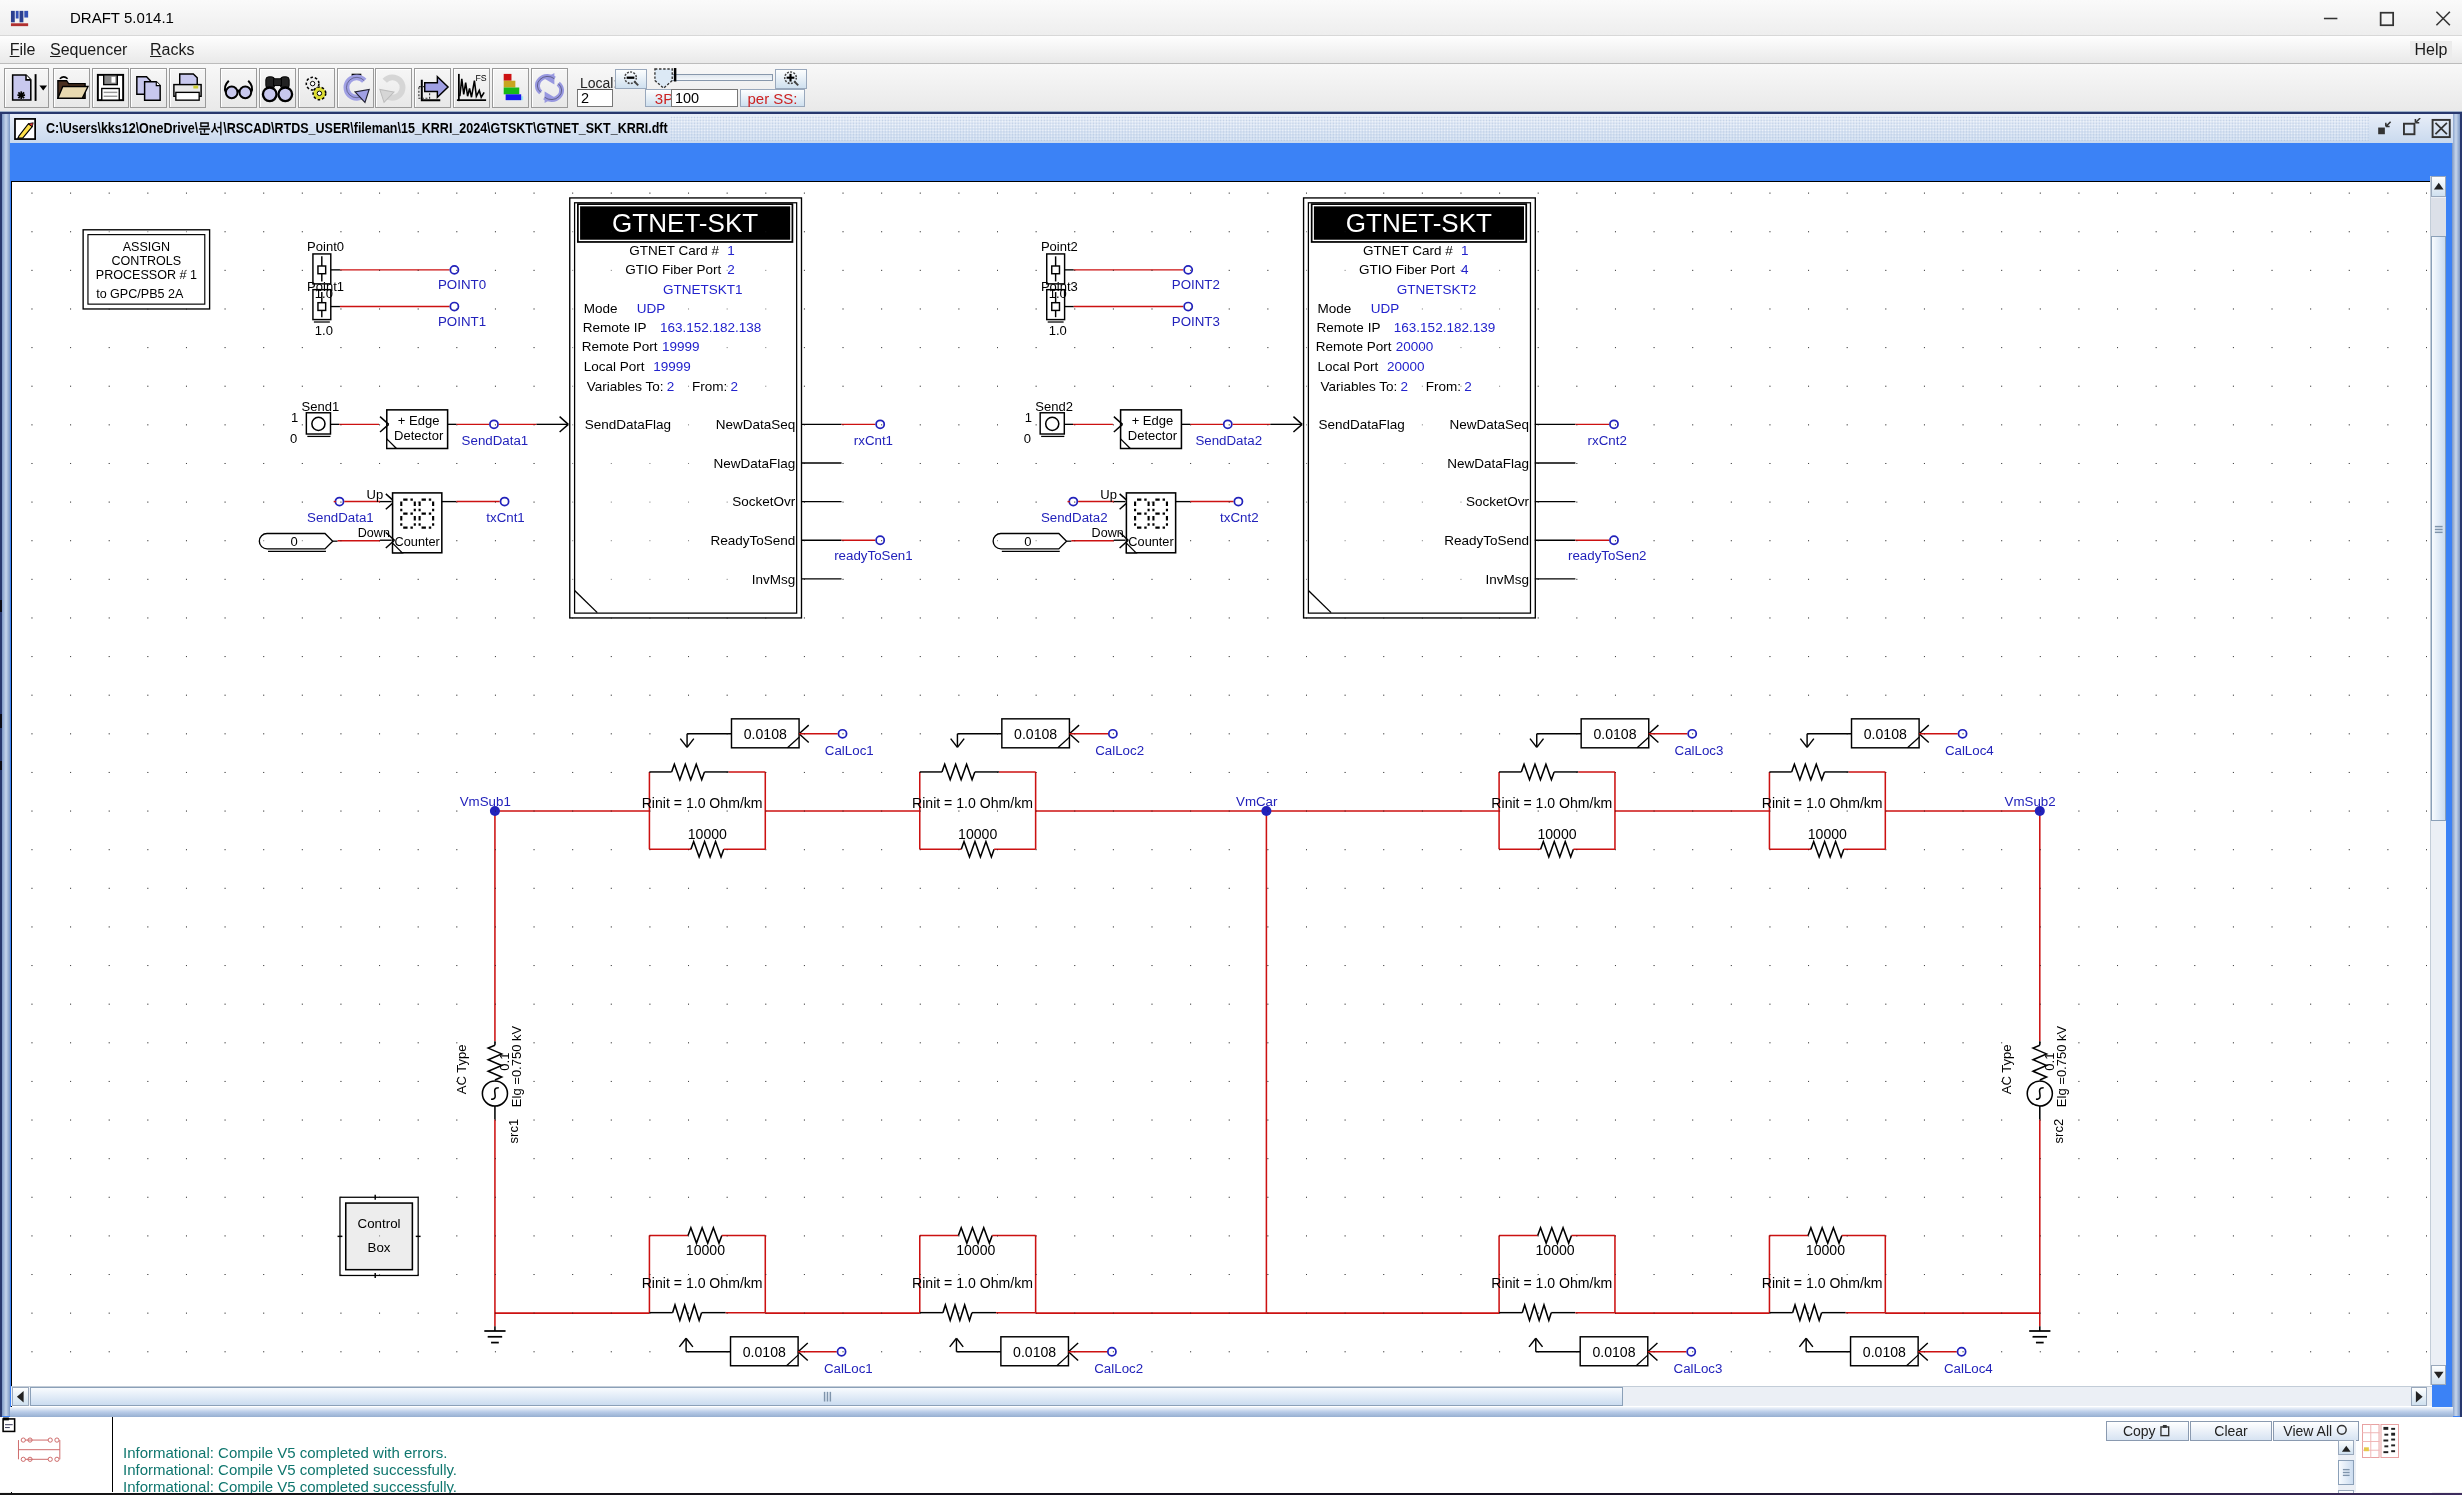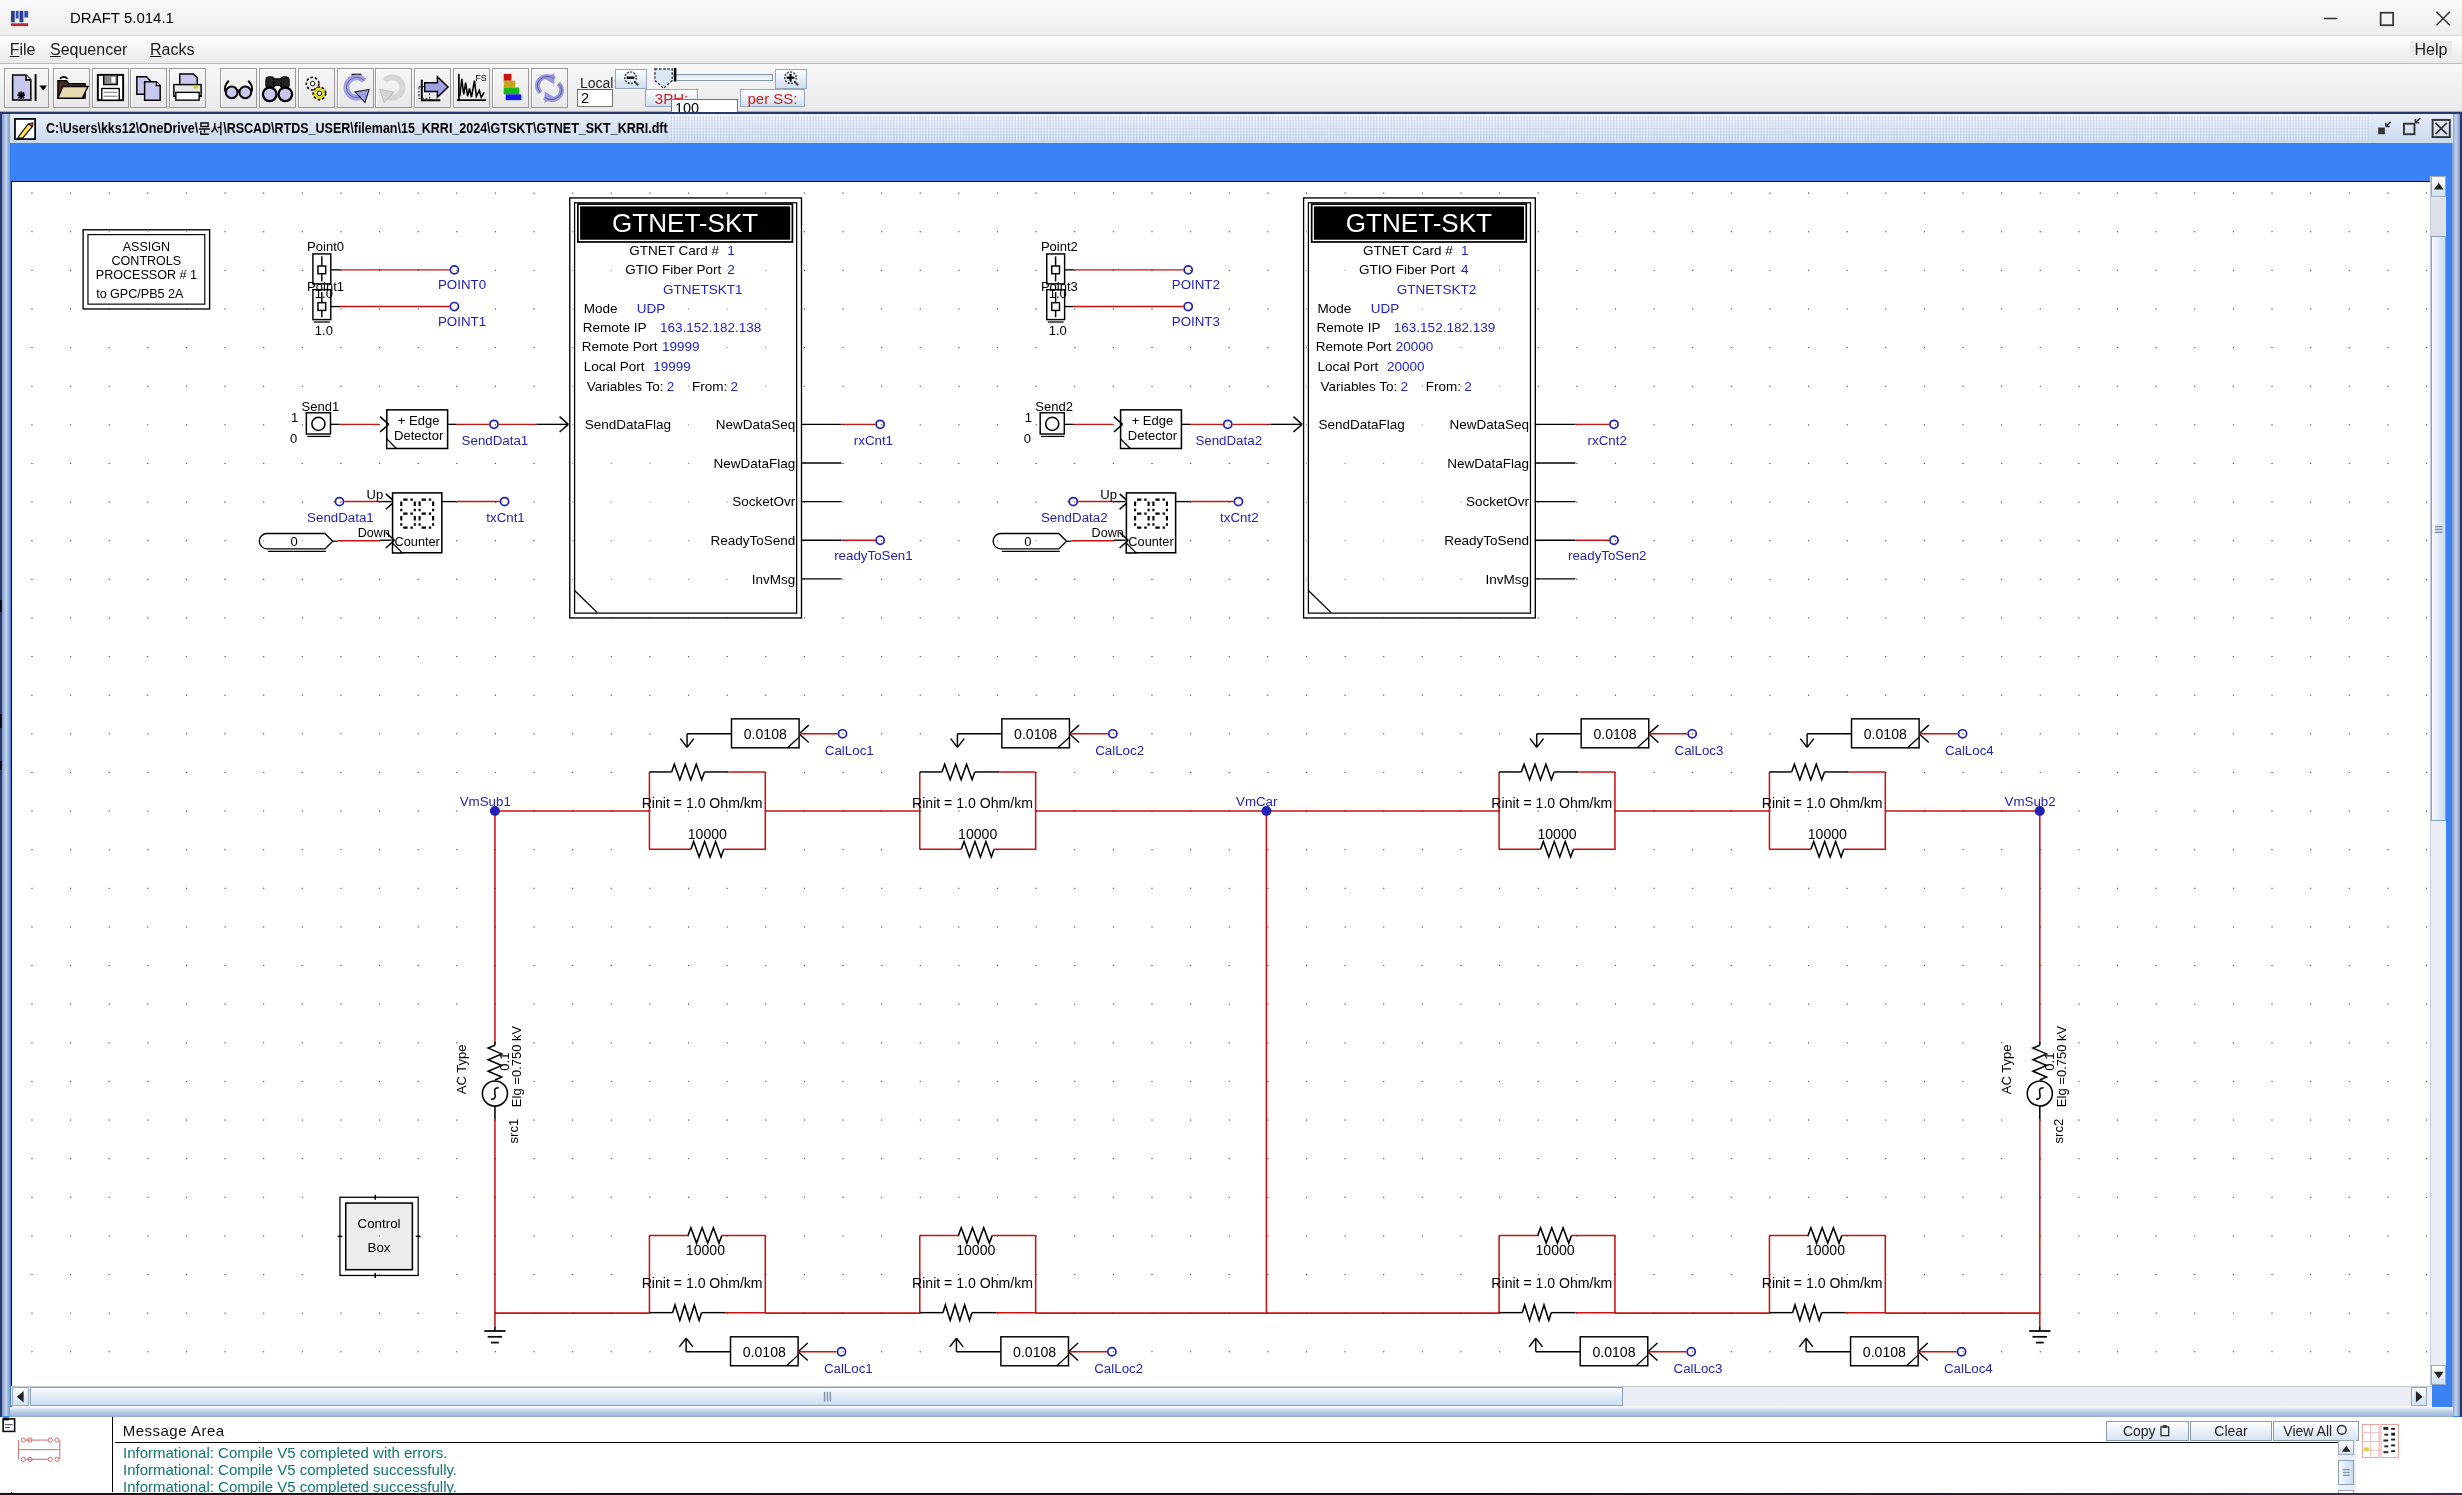--- a/index.html
+++ b/index.html
@@ -129,21 +129,21 @@
       <path d="M2 2 L20 2 L20 14 L11 22 L2 14 Z" fill="#dce9f5" stroke="#333" stroke-width="1.4" stroke-dasharray="2.5 1.8"></path>
       <line x1="23" y1="1" x2="23" y2="15" stroke="#000" stroke-width="2.6"></line>
     </svg>
 <div class="abs" style="left:775px;top:4.8px;width:32px;height:20px;background:linear-gradient(#fdfefe,#cfe0ef);border:1px solid #99a8bc;"><svg width="30" height="18.3" viewBox="0 0 31 19">
         <circle cx="15" cy="8" r="6" fill="none" stroke="#444" stroke-width="1.6" stroke-dasharray="2 1.4"></circle>
         <line x1="11" y1="8" x2="19" y2="8" stroke="#000" stroke-width="2.2"></line>
         <line x1="15" y1="4" x2="15" y2="12" stroke="#000" stroke-width="2.2"></line>
         <line x1="19" y1="12" x2="23" y2="16" stroke="#444" stroke-width="2"></line>
       </svg></div>
 <div class="abs" style="left:616px;top:25px;width:53px;height:18.3px;background:linear-gradient(#fdfefe,#cfe0ef);border:1px solid #99a8bc;color:#cc2222;font-size:15px;text-align:center;line-height:17.4px;margin-left:29px;">3PH:</div>
-<input class="abs" style="left: 671px; top: 35px; width: 67px; height: 18.3px; border: 1px solid rgb(119, 119, 119); font-size: 14.5px; padding-left: 2.9px; font-family: inherit;" value="100">
+<input class="abs" style="left: 671px; top: 25px; width: 67px; height: 18.3px; border: 1px solid rgb(119, 119, 119); font-size: 14.5px; padding-left: 2.9px; font-family: inherit;" value="100">
 <div class="abs" style="left:740px;top:25px;width:65px;height:18.3px;background:linear-gradient(#fdfefe,#cfe0ef);border:1px solid #99a8bc;color:#cc2222;font-size:15px;text-align:center;line-height:17.4px;">per SS:</div>
 </div>
 <div class="abs" style="left:0;top:112px;width:2462px;height:1305px;background:#3b82f6;">
 <div class="abs" style="left:0;top:0;width:1.9px;height:1305px;background:#28386e;"></div>
 <div class="abs" style="left:0;top:488px;width:2.9px;height:11.6px;background:#0a0a14;"></div>
 <div class="abs" style="left:0;top:602px;width:2.9px;height:13.5px;background:#0a0a14;"></div>
 <div class="abs" style="left:0;top:649px;width:2.9px;height:8.7px;background:#0a0a14;"></div>
 <div class="abs" style="left:2460px;top:0;width:1.9px;height:1305px;background:#28386e;"></div>
 <div class="abs" style="left:0;top:0;width:2462px;height:1.9px;background:#28386e;"></div>
 <div class="abs" style="left:1.9px;top:1.9px;width:7.7px;height:1302px;background:linear-gradient(90deg,#7b97c4,#c6d6ec 50%,#7b97c4);"></div>
@@ -708,23 +708,20 @@
           <circle cx="52" cy="44" r="2.2"></circle>
           <circle cx="59" cy="44" r="2.2"></circle>
           <path d="M26 44 L50 44 M19 34 L62 34 M19 24 L19 44 M62 24 L62 44"></path>
         </g>
         <g stroke="#335" stroke-width="1">
           <line x1="5" y1="8" x2="13" y2="8"></line>
           <line x1="5" y1="11" x2="10" y2="11"></line>
         </g>
       </svg>
 </div>
-<div class="abs" style="left:115px;top:1.9px;width:2232px;height:24px;border-bottom:1.4px solid #000;background:#fff;">
-<div class="abs" style="left:7.7px;top:2.9px;font-size:15px;color:#111;letter-spacing:0.5px;">Message Area</div>
-</div>
 <div class="abs" style="left:2106px;top:3.9px;width:83px;height:20px;background:linear-gradient(#ffffff,#d7e3f2);border:1px solid #8a9ab0;font-size:14px;color:#222;text-align:center;line-height:18.3px;">Copy <svg width="12.6" height="12.6" viewBox="0 0 13 13" style="vertical-align:-1px">
         <rect x="2" y="3" width="8" height="9" fill="none" stroke="#333" stroke-width="1.4"></rect>
         <rect x="4" y="1" width="4" height="3" fill="#333"></rect>
       </svg></div>
 <div class="abs" style="left:2190px;top:3.9px;width:82px;height:20px;background:linear-gradient(#ffffff,#d7e3f2);border:1px solid #8a9ab0;font-size:14px;color:#222;text-align:center;line-height:18.3px;">Clear</div>
 <div class="abs" style="left:2273px;top:3.9px;width:86px;height:20px;background:linear-gradient(#ffffff,#d7e3f2);border:1px solid #8a9ab0;font-size:14px;color:#222;text-align:center;line-height:18.3px;">View All <svg width="12.6" height="12.6" viewBox="0 0 13 13" style="vertical-align:-1px">
         <circle cx="6" cy="6" r="4.5" fill="none" stroke="#333" stroke-width="1.5"></circle>
       </svg></div>
 <div class="abs" style="left:123px;top:27px;font-size:15px;color:#0f766e;line-height:17px;">Informational: Compile V5 completed with errors.<br>Informational: Compile V5 completed successfully.<br>Informational: Compile V5 completed successfully.</div>
 <div class="abs" style="left:2338px;top:23px;width:18.3px;height:52px;background:#ebeff5;">

